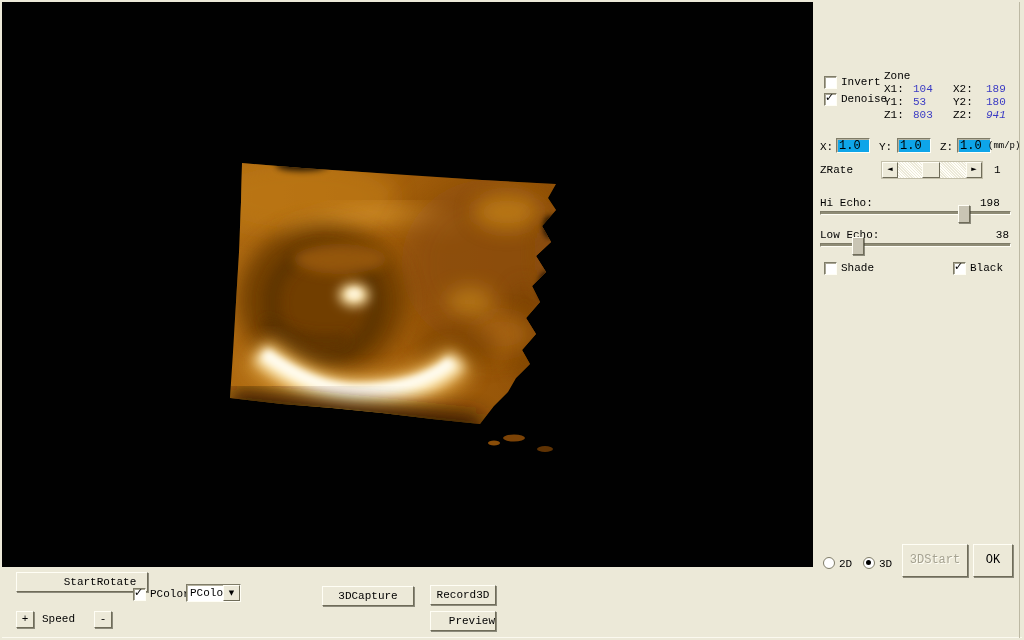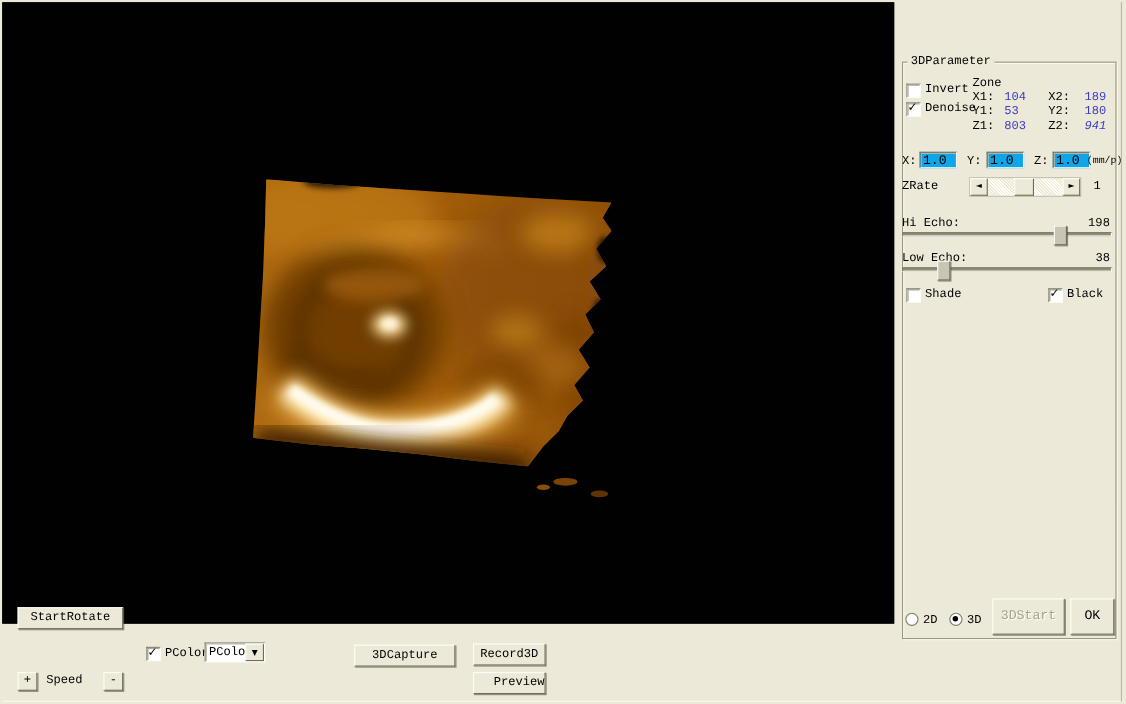--- a/index.html
+++ b/index.html
@@ -139,23 +139,20 @@
         <ellipse cx="548" cy="225" rx="6" ry="11" fill="#000" filter="url(#b3)"></ellipse>
         <ellipse cx="300" cy="163" rx="26" ry="6" fill="#000" opacity="0.8" filter="url(#b3)"></ellipse>
         <ellipse cx="505" cy="420" rx="14" ry="7" fill="#000" filter="url(#b3)"></ellipse>
       </g>
       <ellipse cx="512" cy="436" rx="11" ry="3.5" fill="#7c4306"></ellipse>
       <ellipse cx="543" cy="447" rx="8" ry="3" fill="#5f3304"></ellipse>
       <ellipse cx="492" cy="441" rx="6" ry="2.5" fill="#8a4d08"></ellipse>
     </svg>
   </div>
 
-  <div class="groupbox" style="left:820px;top:56px;width:193px;height:523px;">
-    <span class="gb-title" style="left:4px;top:-7px;">3DParameter</span>
-  </div>
 
   <span class="checkbox" style="left:824px;top:76px;"></span>
   <span class="lbl" style="left:841px;top:76px;">Invert</span>
   <span class="checkbox" style="left:824px;top:93px;">
     <span class="checkmark">✓</span>
   </span>
   <span class="lbl" style="left:841px;top:93px;">Denoise</span>
 
   <span class="lbl" style="left:884px;top:70px;">Zone</span>
   <span class="lbl" style="left:884px;top:83px;">X1:</span>
@@ -185,21 +182,21 @@
       <span class="icon-glyph">◄</span>
     </div>
     <div class="sb-thumb" style="left:40px;top:0;"></div>
     <div class="sb-btn" style="left:84px;top:0;">
       <span class="icon-glyph">►</span>
     </div>
   </div>
   <span class="lbl" style="left:994px;top:164px;">1</span>
 
   <span class="lbl" style="left:820px;top:197px;">Hi Echo:</span>
-  <span class="lbl" style="left:980px;top:197px;width:29px;text-align:right;">198</span>
+  <span class="lbl" style="left:980px;top:197px;width:29px;">198</span>
   <div class="slider-track" style="left:820px;top:211px;width:189px;"></div>
   <div class="slider-thumb" style="left:958px;top:205px;"></div>
 
   <span class="lbl" style="left:820px;top:229px;">Low Echo:</span>
   <span class="lbl" style="left:980px;top:229px;width:29px;text-align:right;">38</span>
   <div class="slider-track" style="left:820px;top:243px;width:189px;"></div>
   <div class="slider-thumb" style="left:852px;top:237px;"></div>
 
   <span class="checkbox" style="left:824px;top:262px;"></span>
   <span class="lbl" style="left:841px;top:262px;">Shade</span>
@@ -211,21 +208,21 @@
   <span class="radio" style="left:823px;top:557px;"></span>
   <span class="lbl" style="left:839px;top:558px;">2D</span>
   <span class="radio" style="left:863px;top:557px;">
     <span class="dot"></span>
   </span>
   <span class="lbl" style="left:879px;top:558px;">3D</span>
   <div class="btn disabled" style="left:902px;top:544px;width:64px;height:31px;line-height:31px;font-size:12px;">3DStart</div>
   <div class="btn" style="left:973px;top:544px;width:38px;height:31px;line-height:31px;font-size:12px;">OK</div>
 
 
-  <div class="btn" style="left:16px;top:552px;width:94px;height:18px;line-height:18px;">StartRotate</div>
+  <div class="btn" style="left:16px;top:572px;width:94px;height:18px;line-height:18px;padding-left:36px;">StartRotate</div>
 
   <span class="checkbox" style="left:133px;top:588px;">
     <span class="checkmark">✓</span>
   </span>
   <span class="lbl" style="left:150px;top:588px;">PColor</span>
 
   <div class="combo-field" style="left:186px;top:584px;width:47px;height:16px;">
     <span>PColor</span>
     <div class="combo-btn" style="right:0;top:0;height:14px;">
       <span class="icon-glyph" style="line-height:14px;">▼</span>

